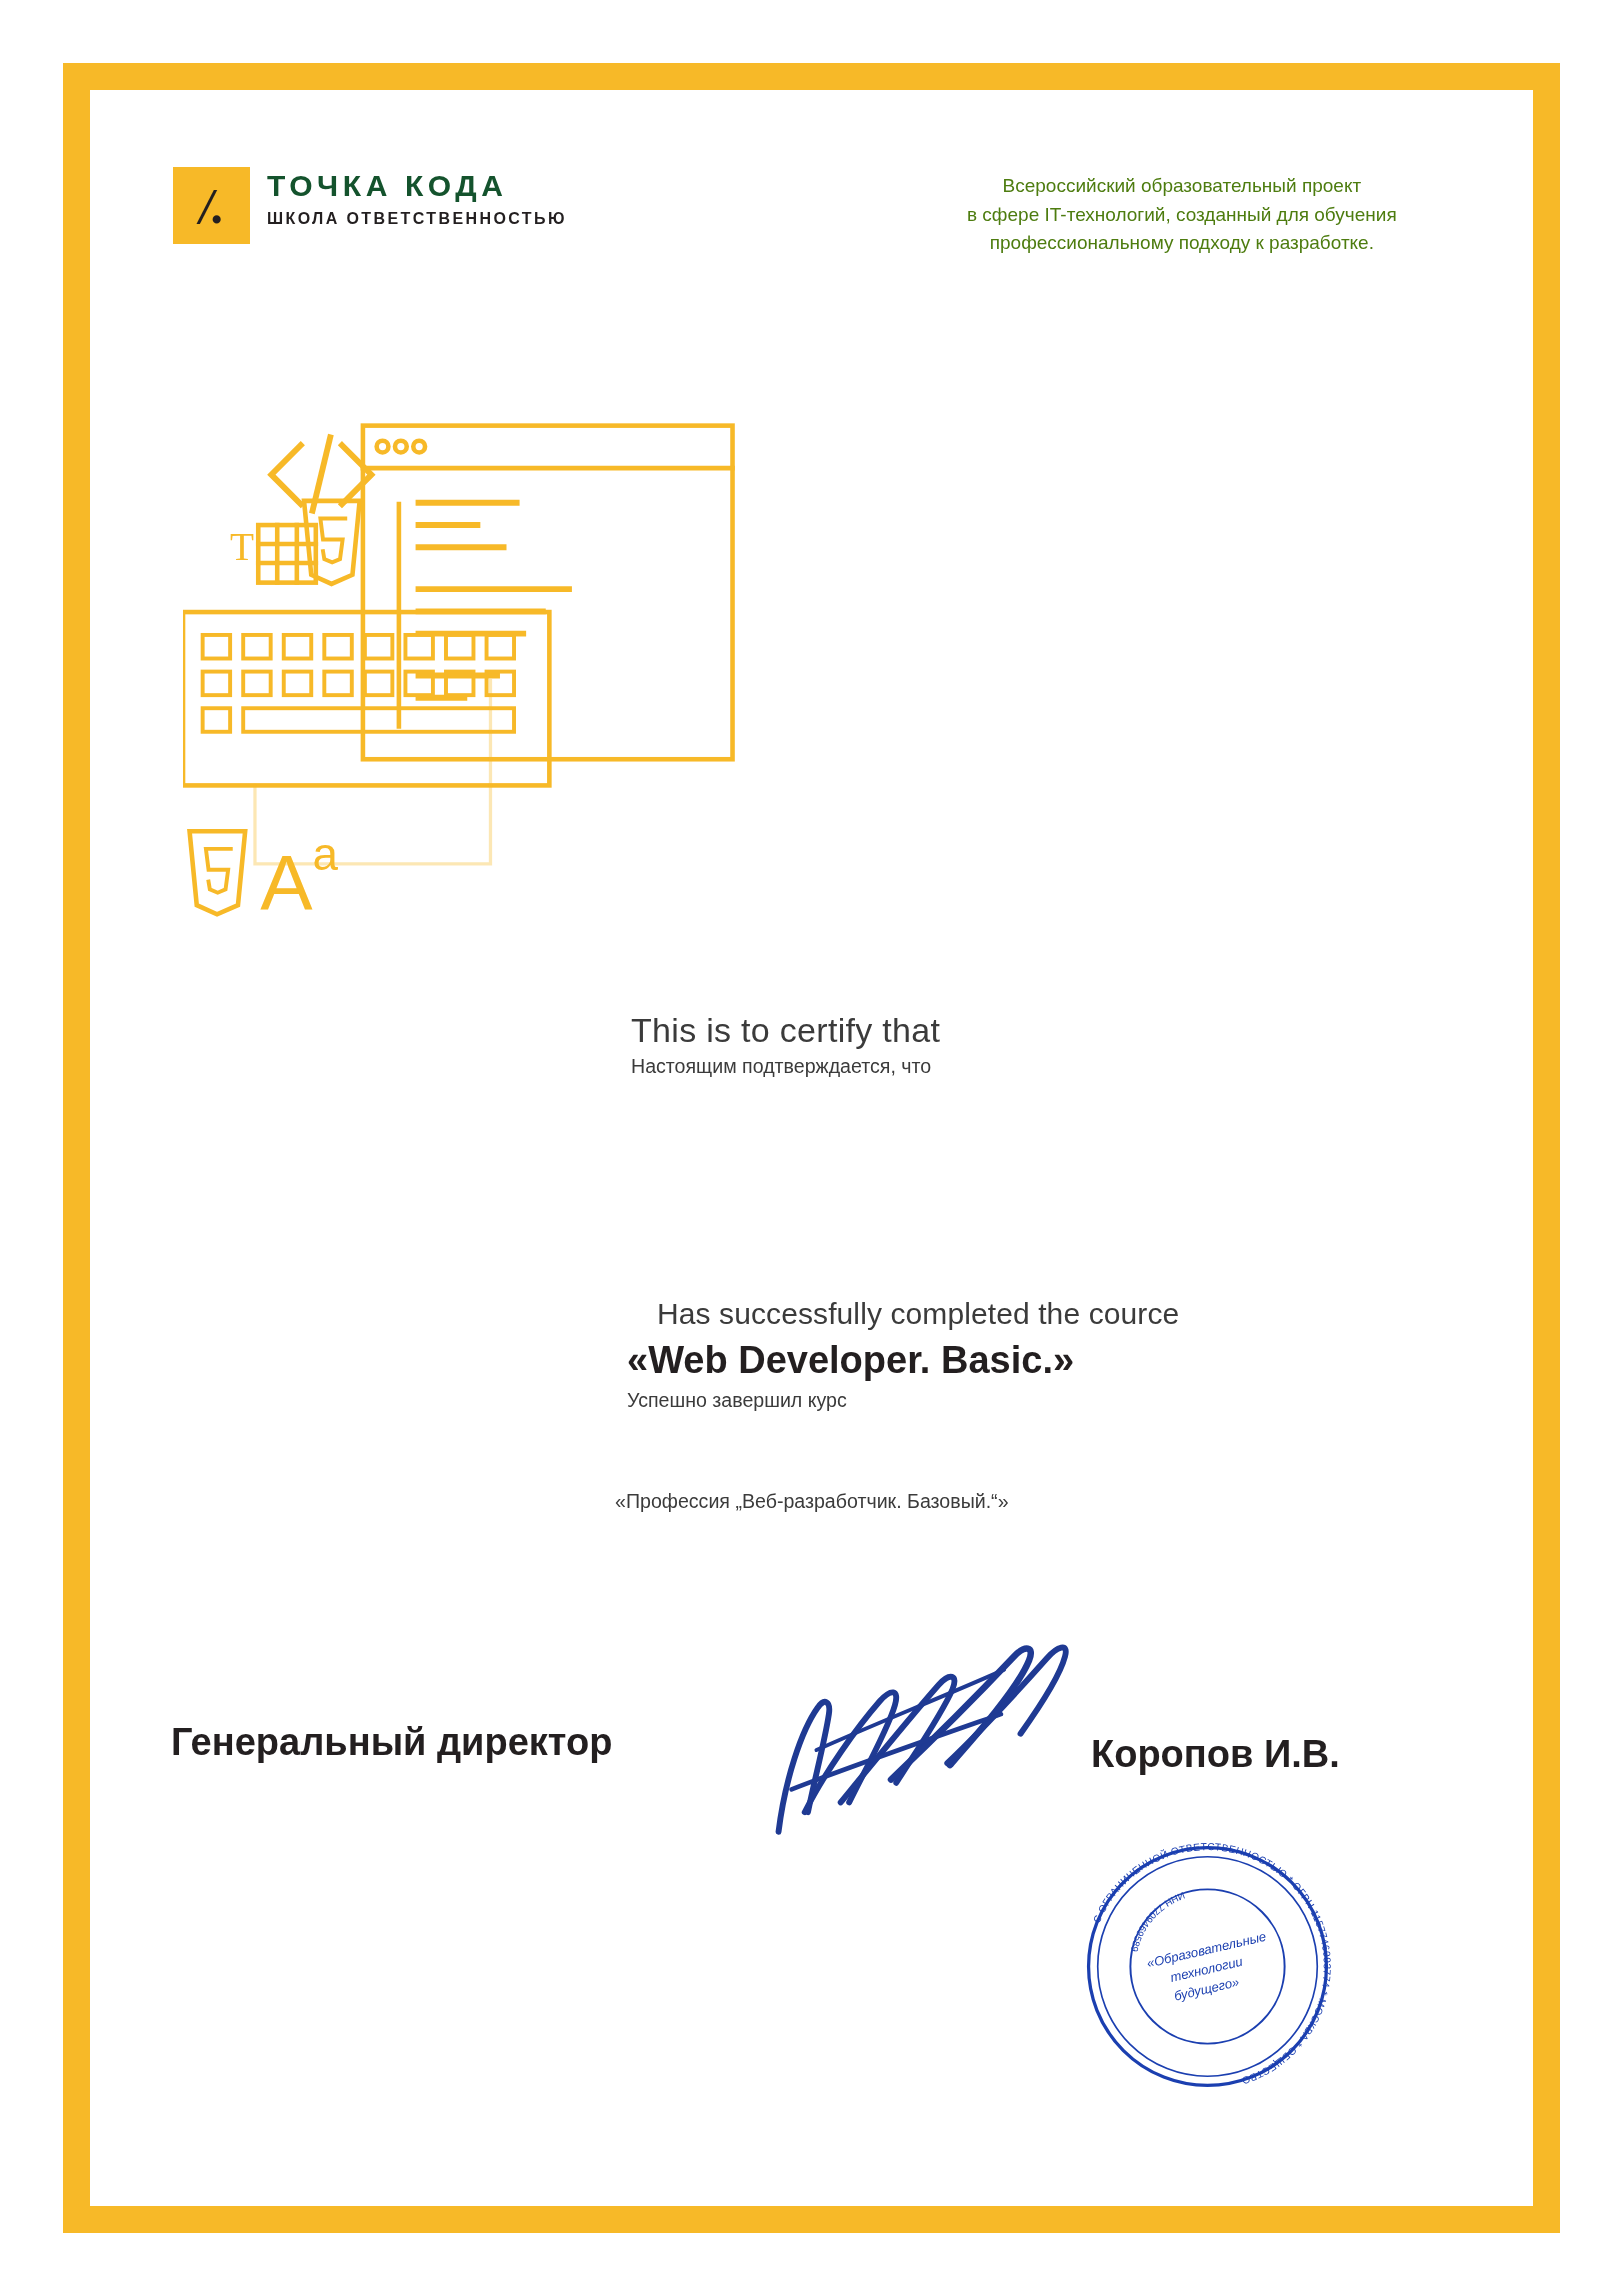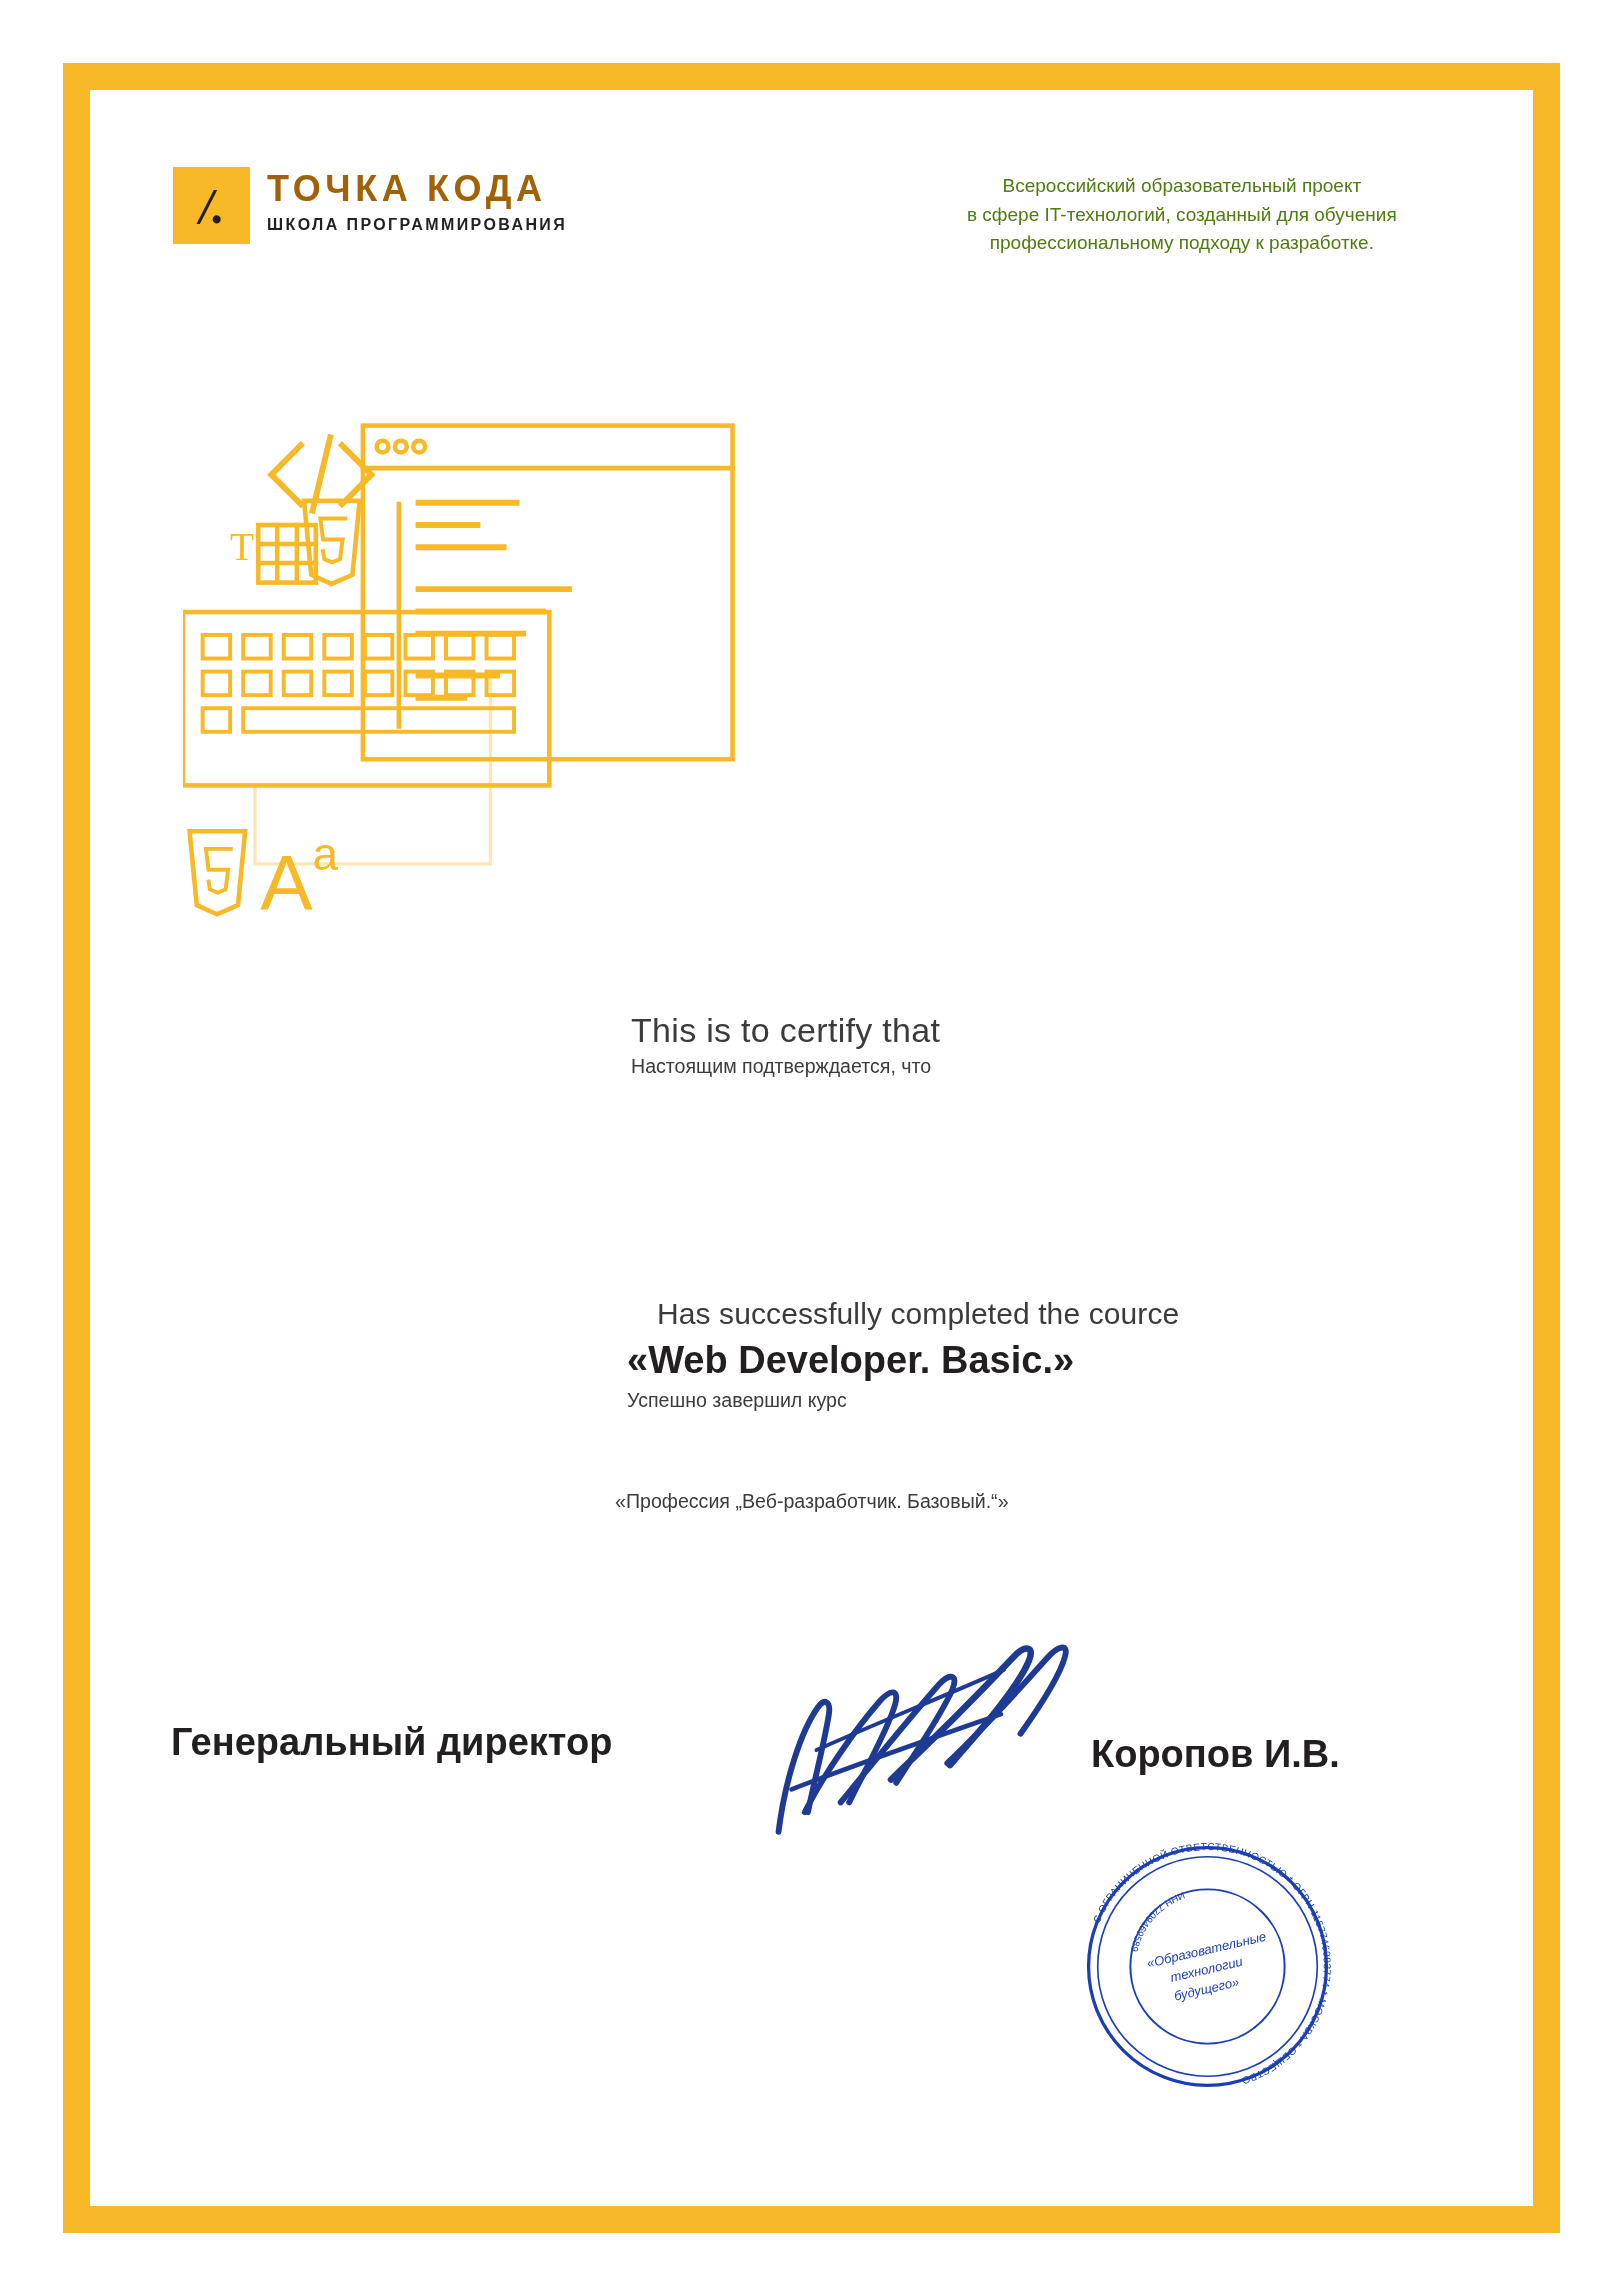--- a/index.html
+++ b/index.html
@@ -75,24 +75,24 @@
     font-weight: bold;
     font-style: italic;
     font-family: "Liberation Serif", serif;
     letter-spacing: -1.3px;
   }
   .logo-text {
     margin-left: 17px;
     padding-top: 3.9px;
   }
   .logo-title {
-    font-size: 36px;
+    font-size: 30px;
     font-weight: bold;
     letter-spacing: 4.6px;
-    color: #a16207;
+    color: #14532d;
     line-height: 1;
     white-space: nowrap;
   }
   .logo-sub {
     font-size: 16px;
     font-weight: bold;
     letter-spacing: 2.4px;
     color: #231f20;
     margin-top: 9.2px;
     white-space: nowrap;
@@ -247,21 +247,21 @@
   <div class="frame-outer"></div>
   <div class="frame-inner"></div>
 
   <div class="header">
     <div class="logo-block">
       <div class="logo-mark">
         <span class="slash">/.</span>
       </div>
       <div class="logo-text">
         <div class="logo-title">ТОЧКА КОДА</div>
-        <div class="logo-sub">ШКОЛА ПРОГРАММИРОВАНИЯ</div>
+        <div class="logo-sub">ШКОЛА ОТВЕТСТВЕННОСТЬЮ</div>
       </div>
     </div>
     <div class="header-desc">Всероссийский образовательный проект
 в сфере IT-технологий, созданный для обучения
 профессиональному подходу к разработке.</div>
   </div>
 
   <div class="illustration">
     <svg width="700" height="628" viewBox="0 0 1070 960" fill="none" xmlns="http://www.w3.org/2000/svg">
       <g stroke="#f7b928" stroke-width="7" fill="none" stroke-linecap="square">

